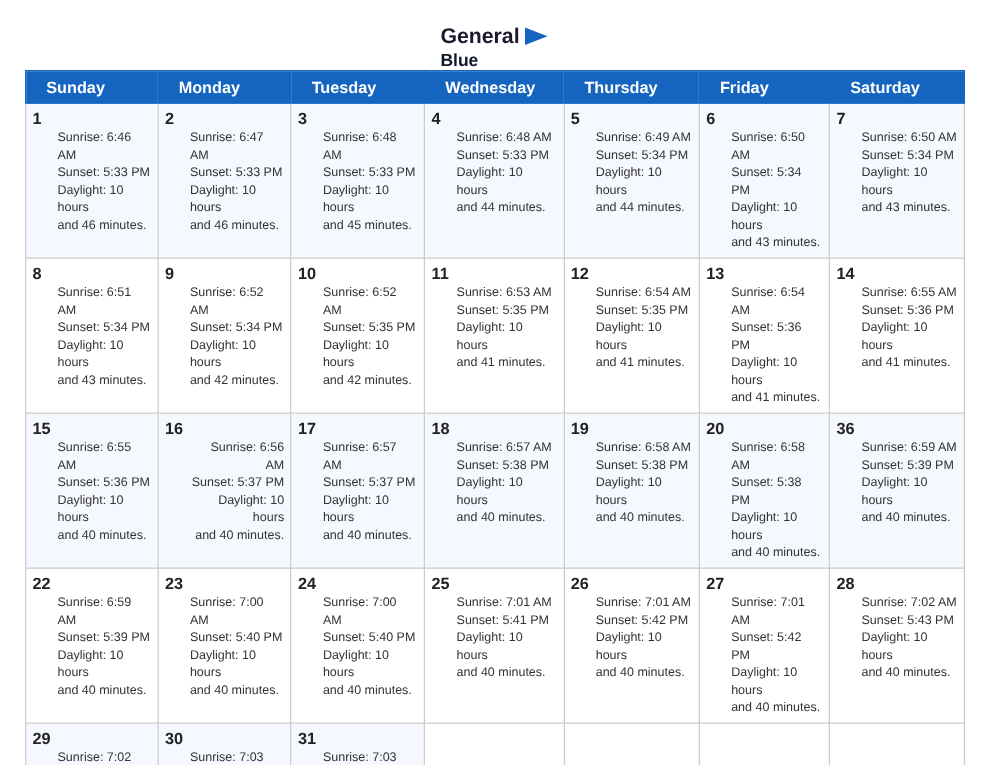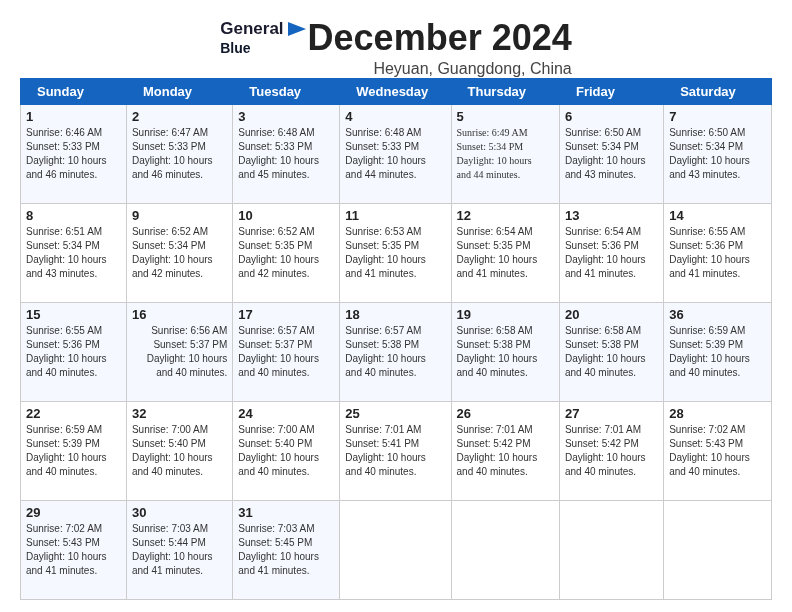--- a/index.html
+++ b/index.html
@@ -72,20 +72,21 @@
       font-size: 13px;
       font-weight: bold;
       color: #222;
       display: block;
       margin-bottom: 2px;
     }
     .day-info {
       color: #333;
       font-size: 10px;
       line-height: 1.4;
+      margin-left: 20px;
     }
     .empty-cell {
       background: #fff !important;
     }
   </style>
 </head>
 <body>
 
 <div class="page">
   <div class="header">
@@ -95,24 +96,20 @@
         <div style="display:flex;align-items:center;">
           <span style="font-size:17px;font-weight:bold;color:#1a1a2e;">General</span>
           <svg width="22" height="22" viewBox="0 0 22 22" style="margin-left:2px;">
             <polygon points="2,4 20,11 2,18" fill="#1565c0"></polygon>
           </svg>
         </div>
         <span style="font-size:14px;font-weight:bold;color:#0f172a;">Blue</span>
       </div>
     </div>
       </div>
-    <div class="title-block">
-      <div class="month-title">December 2024</div>
-      <div class="location">Heyuan, Guangdong, China</div>
-    </div>
   </div>
 
   <table class="calendar">
     <thead>
       <tr>
         <th>Sunday</th>
         <th>Monday</th>
         <th>Tuesday</th>
         <th>Wednesday</th>
         <th>Thursday</th>
@@ -145,21 +142,21 @@
           </td>
           <td>
             <span class="day-number">4</span>
             <div class="day-info" style="white-space: pre-line;">Sunrise: 6:48 AM
 Sunset: 5:33 PM
 Daylight: 10 hours
 and 44 minutes.</div>
           </td>
           <td>
             <span class="day-number">5</span>
-            <div class="day-info" style="white-space: pre-line; font-family: Liberation Serif, serif;">Sunrise: 6:49 AM
+            <div class="day-info" style="white-space: pre-line;">Sunrise: 6:49 AM
 Sunset: 5:34 PM
 Daylight: 10 hours
 and 44 minutes.</div>
           </td>
           <td>
             <span class="day-number">6</span>
             <div class="day-info" style="white-space: pre-line;">Sunrise: 6:50 AM
 Sunset: 5:34 PM
 Daylight: 10 hours
 and 43 minutes.</div>
@@ -276,21 +273,21 @@
         </tr>
         <tr>
           <td>
             <span class="day-number">22</span>
             <div class="day-info" style="white-space: pre-line;">Sunrise: 6:59 AM
 Sunset: 5:39 PM
 Daylight: 10 hours
 and 40 minutes.</div>
           </td>
           <td>
-            <span class="day-number">32</span>
+            <span class="day-number">23</span>
             <div class="day-info" style="white-space: pre-line;">Sunrise: 7:00 AM
 Sunset: 5:40 PM
 Daylight: 10 hours
 and 40 minutes.</div>
           </td>
           <td>
             <span class="day-number">24</span>
             <div class="day-info" style="white-space: pre-line;">Sunrise: 7:00 AM
 Sunset: 5:40 PM
 Daylight: 10 hours

